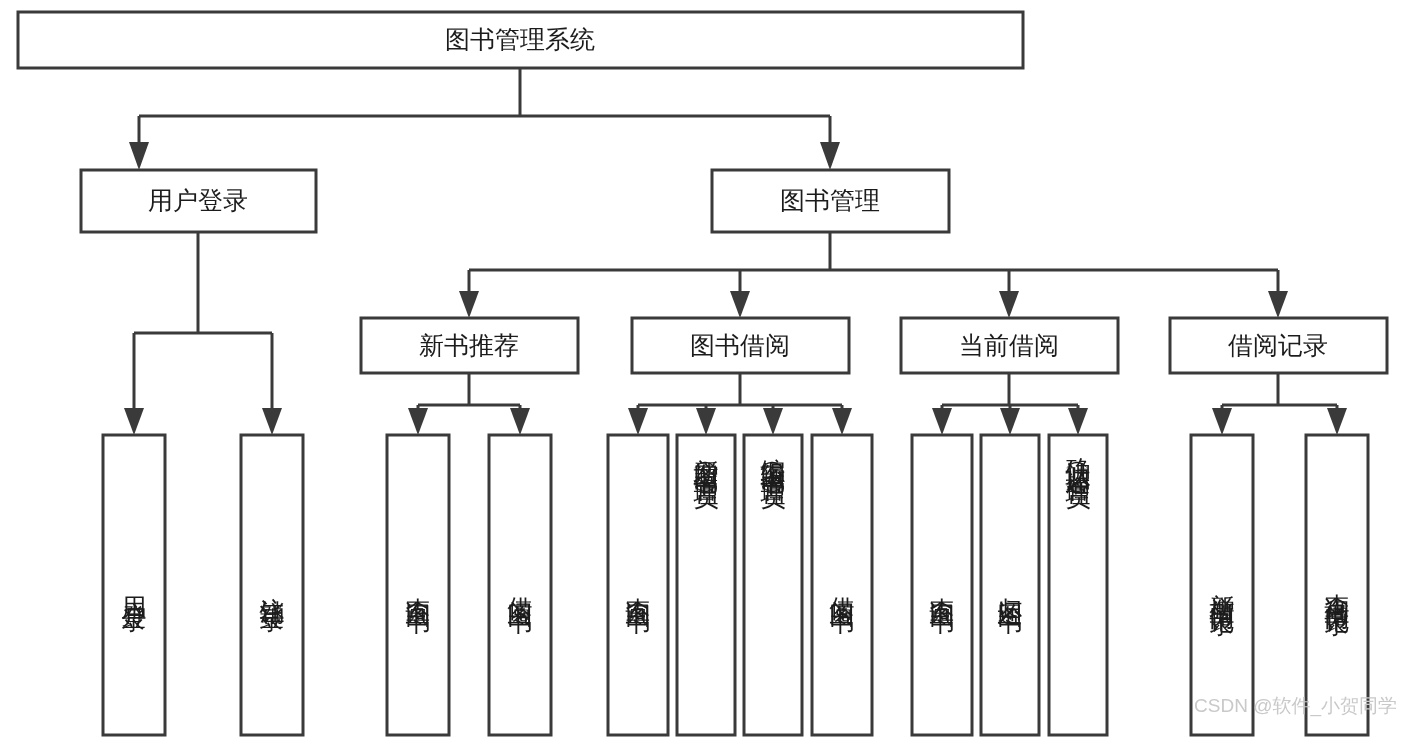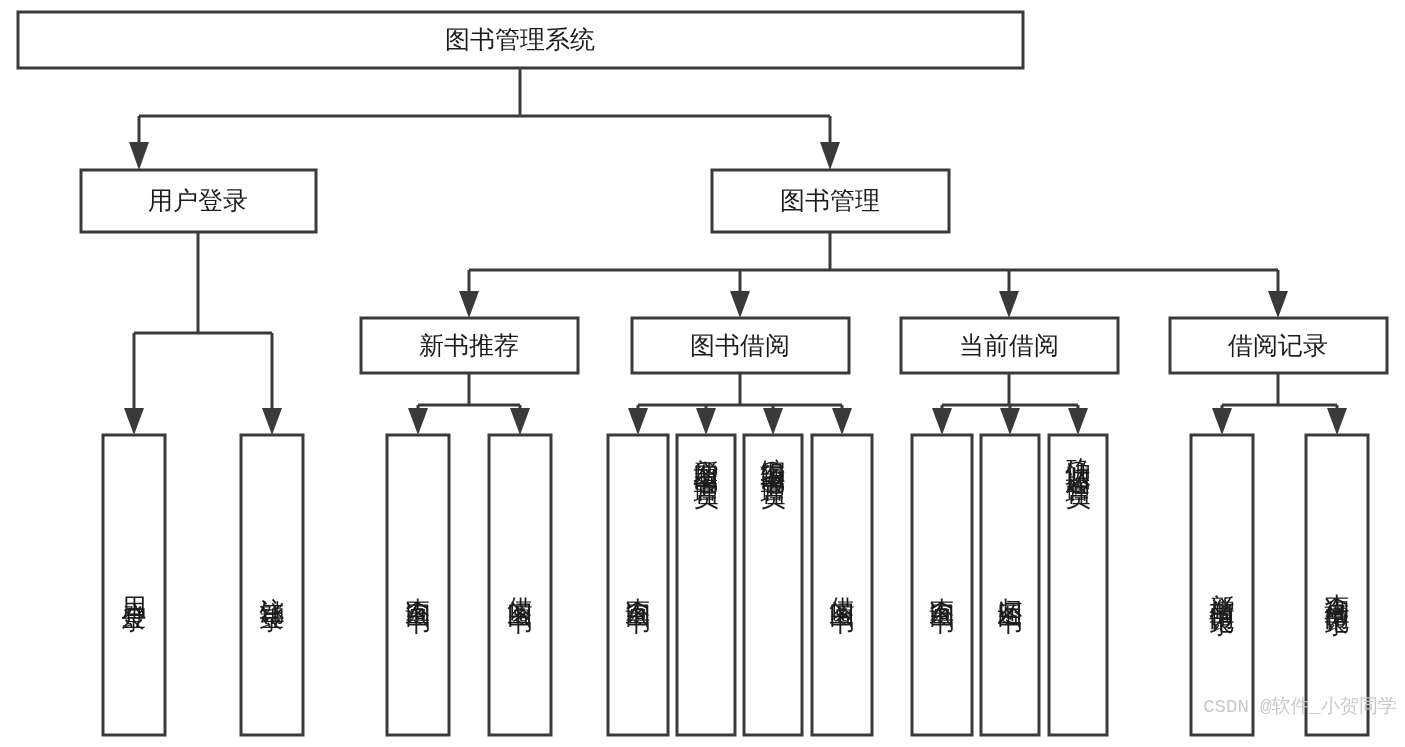--- a/index.html
+++ b/index.html
@@ -49,21 +49,21 @@
     fill: none;
   }
   .arrow-head {
     fill: #3a3a3a;
     stroke: none;
   }
   .watermark {
     position: absolute;
     right: 8px;
     bottom: 4px;
-    font-family: Liberation Mono, monospace;
+    font-family: Liberation Sans, sans-serif;
     font-size: 19px;
     color: #c9c9c9;
     white-space: nowrap;
     pointer-events: none;
   }
 </style>
 </head>
 <body>
 
 <div id="diagram-root">

